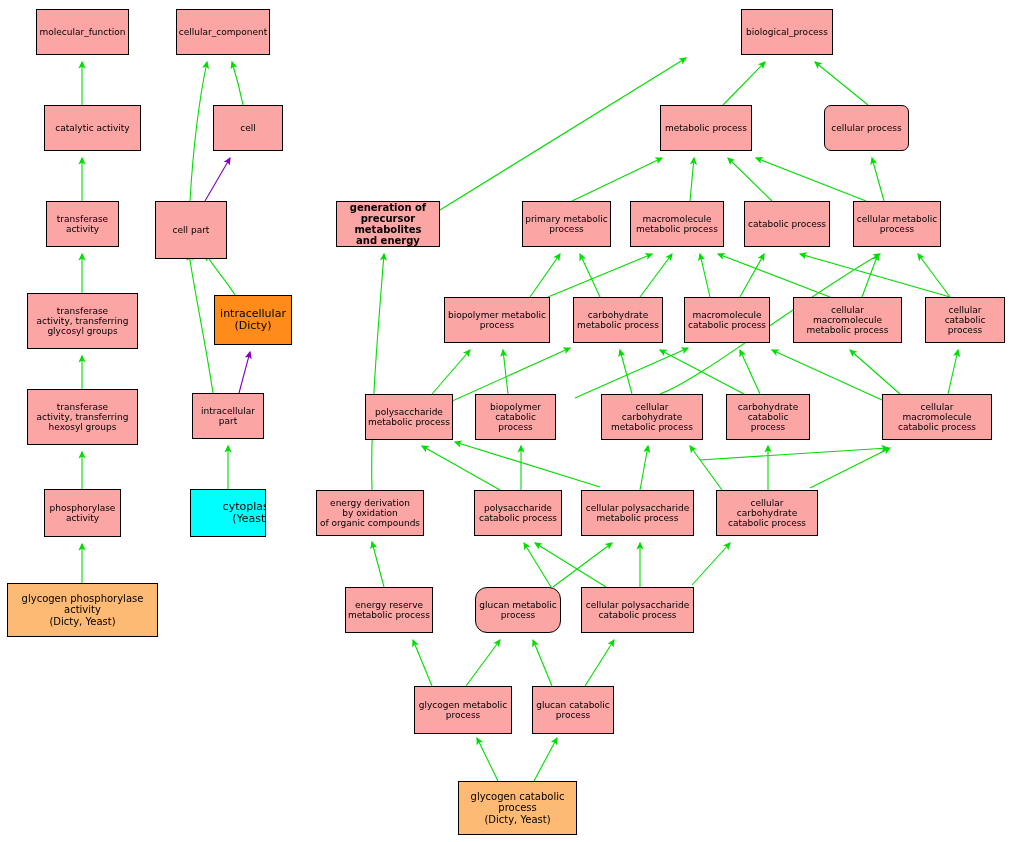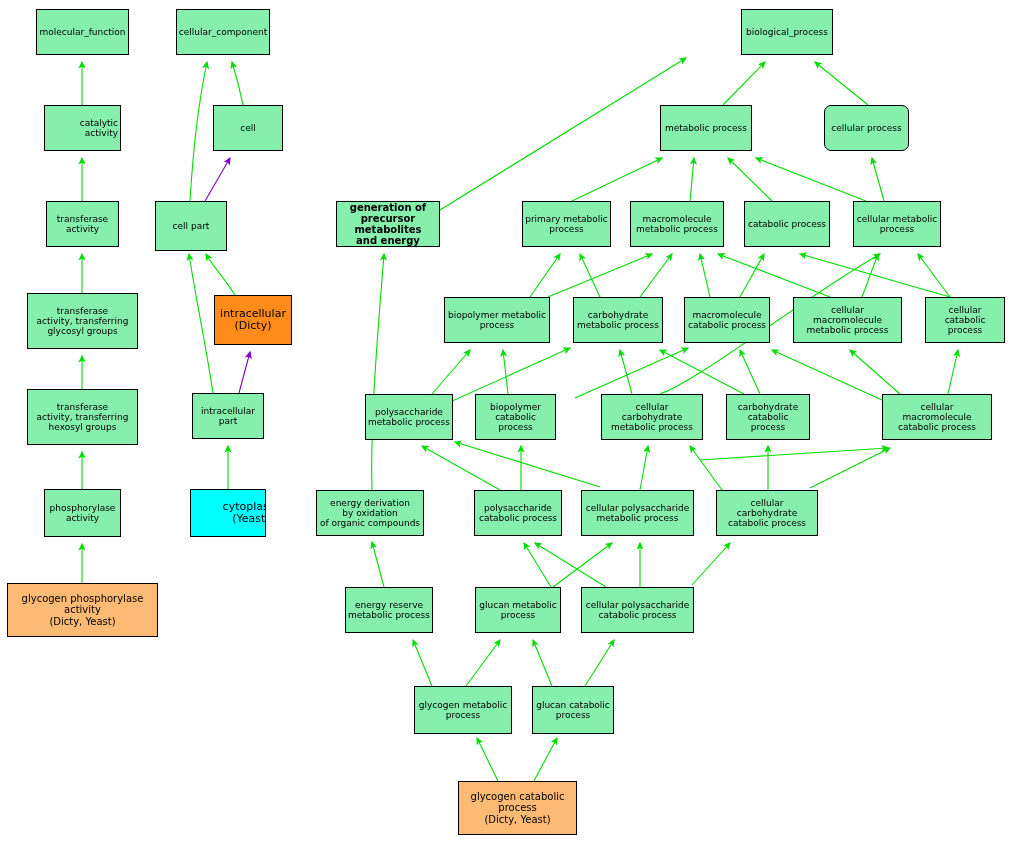--- a/index.html
+++ b/index.html
@@ -37,21 +37,21 @@
     line-height: 1.12;
     color: #000000;
     overflow: hidden;
     z-index: 5;
   }
   .go-node .lbl {
     display: block;
     white-space: pre-line;
     padding: 0 2px;
   }
-  .fill-white { background: #86efac; }
+  .fill-white { background: #fca5a5; }
   .fill-gray  { background: #fdba74; }
   .fill-orange{ background: #ff8c1a; }
   .fill-cyan  { background: #00ffff; }
 </style>
 </head>
 <body>
 
 <div id="canvas">
   <svg id="edge-layer" viewBox="0 0 1014 842" xmlns="http://www.w3.org/2000/svg">
     <defs>
@@ -125,21 +125,21 @@
         <path d="M 552,686 L 533,640" stroke="#00dd00" stroke-width="1.1" fill="none" marker-end="url(#arrow-green)"></path>
         <path d="M 585,686 L 614,640" stroke="#00dd00" stroke-width="1.1" fill="none" marker-end="url(#arrow-green)"></path>
         <path d="M 498,781 L 477,738" stroke="#00dd00" stroke-width="1.1" fill="none" marker-end="url(#arrow-green)"></path>
         <path d="M 534,781 L 557,738" stroke="#00dd00" stroke-width="1.1" fill="none" marker-end="url(#arrow-green)"></path>
       </g>
   </svg>
   <div id="node-group">
       <div class="go-node fill-white" style="left: 36px; top: 9px; width: 93px; height: 46px; font-size: 9px;">
         <span class="lbl">molecular_function</span>
       </div>
-      <div class="go-node fill-white" style="left: 44px; top: 105px; width: 77px; height: 46px; font-size: 9px; text-align: right;">
+      <div class="go-node fill-white" style="left: 44px; top: 105px; width: 97px; height: 46px; font-size: 9px;">
         <span class="lbl">catalytic activity</span>
       </div>
       <div class="go-node fill-white" style="left: 46px; top: 201px; width: 73px; height: 46px; font-size: 9px;">
         <span class="lbl">transferase
 activity</span>
       </div>
       <div class="go-node fill-white" style="left: 27px; top: 293px; width: 111px; height: 56px; font-size: 9px;">
         <span class="lbl">transferase
 activity, transferring
 glycosyl groups</span>
@@ -157,21 +157,21 @@
         <span class="lbl">glycogen phosphorylase
 activity
 (Dicty, Yeast)</span>
       </div>
       <div class="go-node fill-white" style="left: 176px; top: 9px; width: 94px; height: 46px; font-size: 9px;">
         <span class="lbl">cellular_component</span>
       </div>
       <div class="go-node fill-white" style="left: 213px; top: 105px; width: 70px; height: 46px; font-size: 9px;">
         <span class="lbl">cell</span>
       </div>
-      <div class="go-node fill-white" style="left: 155px; top: 201px; width: 72px; height: 50px; font-size: 9px;">
+      <div class="go-node fill-white" style="left: 155px; top: 201px; width: 72px; height: 58px; font-size: 9px;">
         <span class="lbl">cell part</span>
       </div>
       <div class="go-node fill-orange" style="left: 214px; top: 295px; width: 78px; height: 50px; font-size: 11px;">
         <span class="lbl">intracellular
 (Dicty)</span>
       </div>
       <div class="go-node fill-white" style="left: 192px; top: 393px; width: 72px; height: 46px; font-size: 9px;">
         <span class="lbl">intracellular
 part</span>
       </div>
@@ -262,21 +262,21 @@
 metabolic process</span>
       </div>
       <div class="go-node fill-white" style="left: 716px; top: 490px; width: 102px; height: 46px; font-size: 9px;">
         <span class="lbl">cellular carbohydrate
 catabolic process</span>
       </div>
       <div class="go-node fill-white" style="left: 345px; top: 587px; width: 88px; height: 46px; font-size: 9px;">
         <span class="lbl">energy reserve
 metabolic process</span>
       </div>
-      <div class="go-node fill-white" style="left: 475px; top: 587px; width: 86px; height: 46px; font-size: 9px;">
+      <div class="go-node fill-white" style="left: 475px; top: 587px; width: 86px; height: 46px; font-size: 9px; border-radius: 12px;">
         <span class="lbl">glucan metabolic
 process</span>
       </div>
       <div class="go-node fill-white" style="left: 581px; top: 587px; width: 113px; height: 46px; font-size: 9px;">
         <span class="lbl">cellular polysaccharide
 catabolic process</span>
       </div>
       <div class="go-node fill-white" style="left: 414px; top: 686px; width: 98px; height: 48px; font-size: 9px;">
         <span class="lbl">glycogen metabolic
 process</span>

